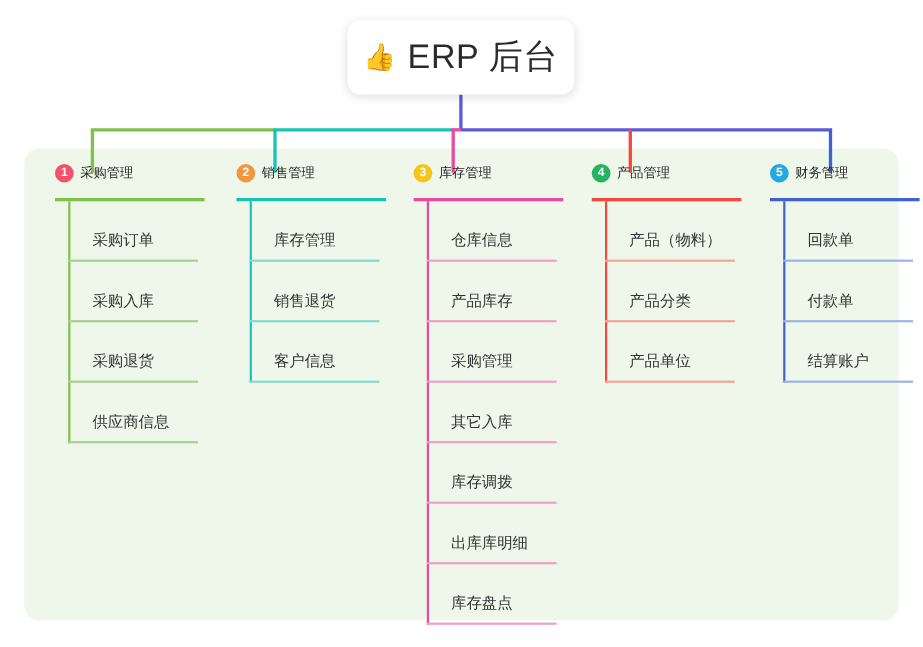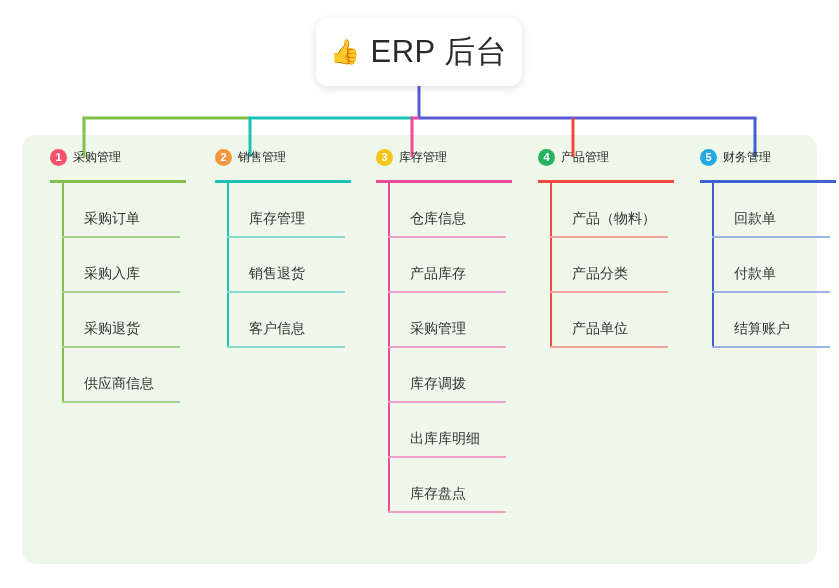--- a/index.html
+++ b/index.html
@@ -233,20 +233,25 @@
             <div class="item-label">产品库存</div>
             <div class="item-underline" style="background: rgb(239, 160, 200);"></div>
           </div>
           <div class="item">
             <div class="item-spine" style="background: rgb(234, 74, 156);"></div>
             <div class="item-label">采购管理</div>
             <div class="item-underline" style="background: rgb(239, 160, 200);"></div>
           </div>
           <div class="item">
             <div class="item-spine" style="background: rgb(234, 74, 156);"></div>
+            <div class="item-label">其它入库</div>
+            <div class="item-underline" style="background: rgb(239, 160, 200);"></div>
+          </div>
+          <div class="item">
+            <div class="item-spine" style="background: rgb(234, 74, 156);"></div>
             <div class="item-label">库存调拨</div>
             <div class="item-underline" style="background: rgb(239, 160, 200);"></div>
           </div>
           <div class="item">
             <div class="item-spine" style="background: rgb(234, 74, 156);"></div>
             <div class="item-label">出库库明细</div>
             <div class="item-underline" style="background: rgb(239, 160, 200);"></div>
           </div>
           <div class="item">
             <div class="item-spine" style="background: rgb(234, 74, 156);"></div>

